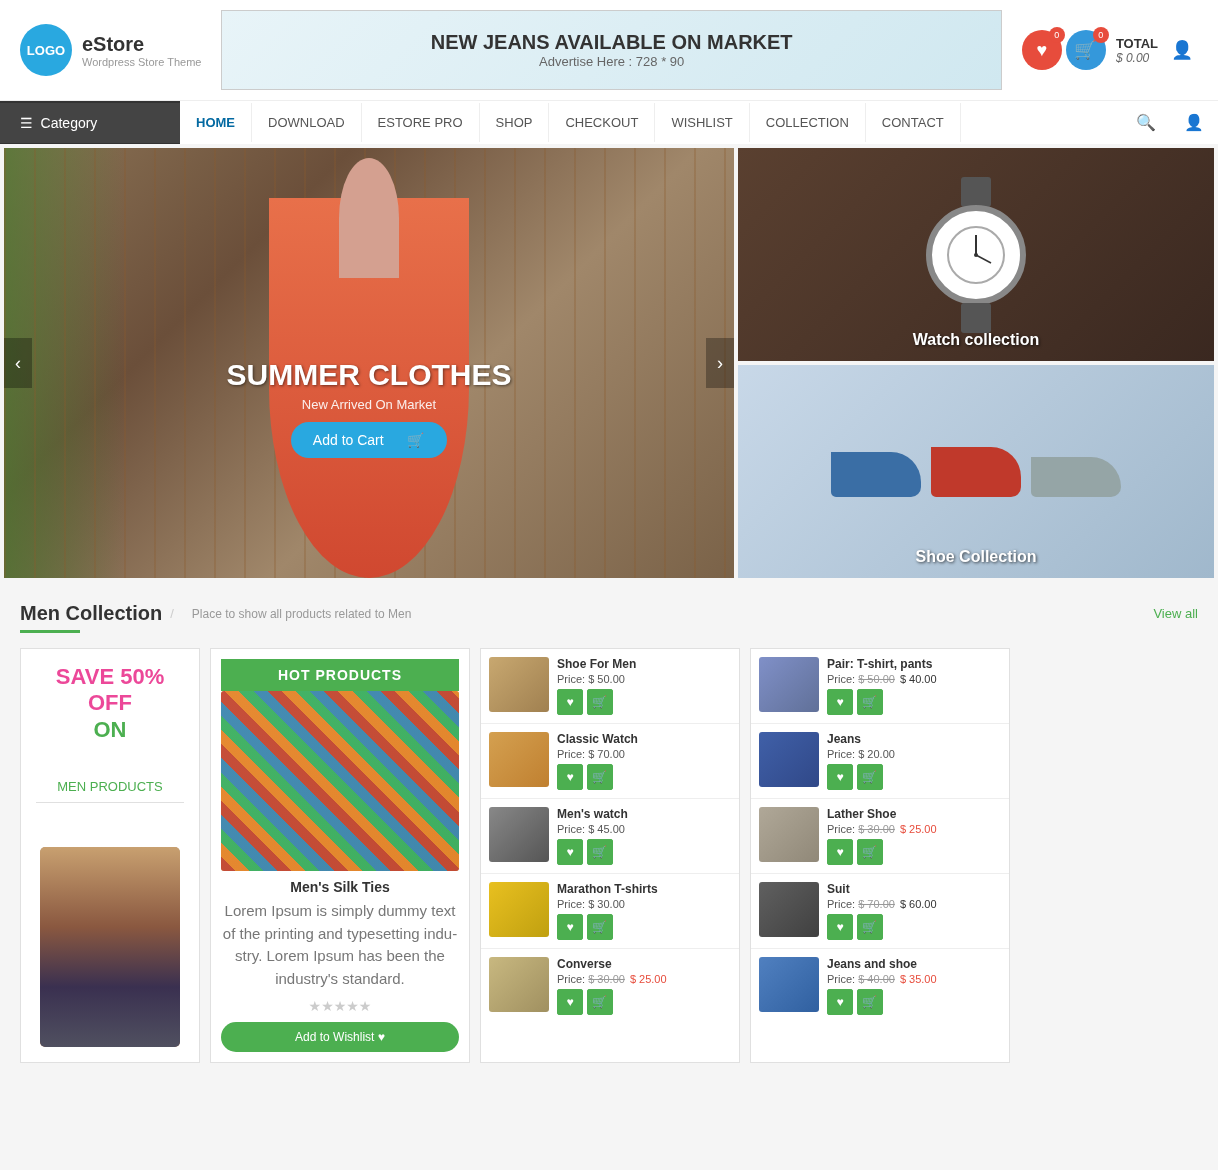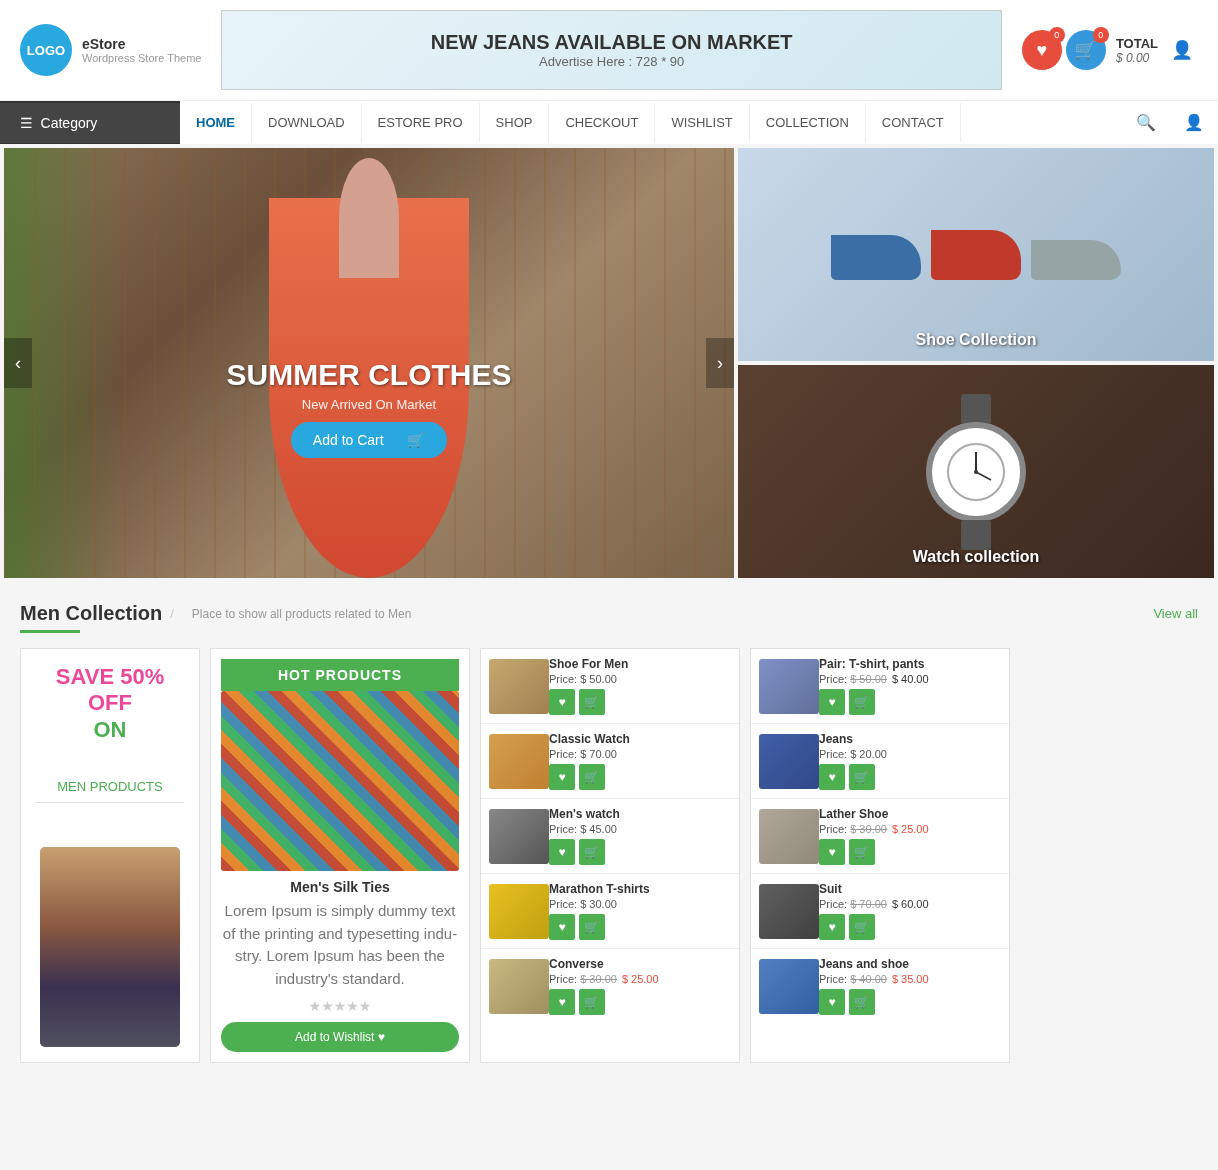--- a/index.html
+++ b/index.html
@@ -2,21 +2,21 @@
 <html><head>
   <meta charset="utf-8">
   <style>
     * { box-sizing: border-box; margin: 0; padding: 0; }
     body { font-family: Arial, sans-serif; background: #f5f5f5; font-size: 13px; color: #333; width: 1218px; }
 
     
     .header { background: #fff; padding: 10px 20px; display: flex; align-items: center; justify-content: space-between; border-bottom: 1px solid #eee; }
     .logo-area { display: flex; align-items: center; gap: 10px; }
     .logo-circle { width: 52px; height: 52px; border-radius: 50%; background: #29a8e0; display: flex; align-items: center; justify-content: center; color: #fff; font-weight: bold; font-size: 13px; }
-    .site-name { font-size: 14px; font-weight: bold; color: #333; }
+    .site-name { font-size: 20px; font-weight: bold; color: #333; }
     .site-tagline { font-size: 11px; color: #999; }
     .banner-ad { flex: 1; margin: 0 20px; height: 80px; background: linear-gradient(135deg, #e8f4f8, #d0e8f0); display: flex; flex-direction: column; align-items: center; justify-content: center; border: 1px solid #ccc; }
     .banner-ad h2 { font-size: 20px; font-weight: bold; color: #333; }
     .banner-ad p { font-size: 13px; color: #666; }
     .header-icons { display: flex; align-items: center; gap: 10px; }
     .icon-btn { width: 40px; height: 40px; border-radius: 50%; display: flex; align-items: center; justify-content: center; cursor: pointer; position: relative; }
     .icon-btn.red { background: #e74c3c; color: #fff; font-size: 18px; }
     .icon-btn.blue { background: #3498db; color: #fff; font-size: 18px; }
     .badge { position: absolute; top: -3px; right: -3px; background: #e74c3c; color: #fff; border-radius: 50%; width: 16px; height: 16px; font-size: 9px; display: flex; align-items: center; justify-content: center; }
     .icon-btn.blue .badge { background: #e74c3c; }
@@ -84,21 +84,21 @@
     .hot-header { background: #4caf50; color: #fff; text-align: center; padding: 8px; font-weight: bold; font-size: 14px; letter-spacing: 1px; }
     .hot-product-img { width: 100%; height: 180px; background: linear-gradient(135deg, #e8d090, #c8b060); border-radius: 3px; display: flex; align-items: center; justify-content: center; overflow: hidden; }
     .ties-visual { width: 100%; height: 100%; background: repeating-linear-gradient(45deg, #c0382b 0px, #c0382b 10px, #e67e22 10px, #e67e22 20px, #27ae60 20px, #27ae60 30px, #2980b9 30px, #2980b9 40px); opacity: 0.85; }
     .hot-title { font-size: 14px; font-weight: bold; text-align: center; margin: 8px 0 5px; }
     .hot-desc { font-size: 15px; color: #777; text-align: center; line-height: 1.5; margin-bottom: 8px; }
     .stars { color: #ccc; font-size: 14px; text-align: center; margin-bottom: 8px; }
     .add-wishlist-btn { background: #4caf50; color: #fff; border: none; padding: 8px 18px; border-radius: 20px; cursor: pointer; font-size: 12px; width: 100%; }
 
     
     .product-list-card { background: #fff; border: 1px solid #e0e0e0; }
-    .product-row { display: flex; align-items: center; padding: 8px; border-bottom: 1px solid #eee; }
+    .product-row { display: flex; padding: 8px; border-bottom: 1px solid #eee; gap: 8px; }
     .product-row:last-child { border-bottom: none; }
     .product-thumb { width: 60px; height: 55px; border-radius: 3px; flex-shrink: 0; background: #ddd; overflow: hidden; }
     .thumb-shoes { background: linear-gradient(135deg, #c8a870, #a08050); }
     .thumb-watch { background: linear-gradient(135deg, #d4a050, #c08030); }
     .thumb-mens-watch { background: linear-gradient(135deg, #888, #555); }
     .thumb-tshirt { background: linear-gradient(135deg, #e8c020, #c0a010); }
     .thumb-converse { background: linear-gradient(135deg, #c8b880, #a09060); }
     .thumb-tshirt2 { background: linear-gradient(135deg, #8090c8, #607098); }
     .thumb-jeans { background: linear-gradient(135deg, #4060a8, #304888); }
     .thumb-lather { background: linear-gradient(135deg, #b0a898, #908878); }
@@ -186,46 +186,46 @@
         <span>Add to Cart</span>
         <span>🛒</span>
       </button>
     </div>
     <div class="hero-arrow left">‹</div>
     <div class="hero-arrow right">›</div>
   </div>
 
   <div class="hero-sidebar">
     <div class="hero-side-item" style="height:213px;">
-      <div class="side-bg-shoes" style="height:100%;">
-        <div class="shoe-group">
-          <div class="shoe blue"></div>
-          <div class="shoe red" style="height:50px;"></div>
-          <div class="shoe gray" style="height:40px;"></div>
-        </div>
-      </div>
-      <div class="side-label">Shoe Collection</div>
-    </div>
-    <div class="hero-side-item" style="height:213px;">
       <div class="side-bg-watch" style="height:100%; display:flex; align-items:center; justify-content:center;">
         <div style="position:relative;">
           <div class="watch-band-top"></div>
           <div class="watch-dial">
             <svg width="60" height="60" viewBox="0 0 60 60">
               <circle cx="30" cy="30" r="28" fill="white" stroke="#aaa" stroke-width="2"></circle>
               <line x1="30" y1="10" x2="30" y2="30" stroke="#333" stroke-width="2"></line>
               <line x1="30" y1="30" x2="45" y2="38" stroke="#333" stroke-width="1.5"></line>
               <circle cx="30" cy="30" r="2" fill="#333"></circle>
             </svg>
           </div>
           <div class="watch-band-bot"></div>
         </div>
       </div>
       <div class="side-label">Watch collection</div>
     </div>
+    <div class="hero-side-item" style="height:213px;">
+      <div class="side-bg-shoes" style="height:100%;">
+        <div class="shoe-group">
+          <div class="shoe blue"></div>
+          <div class="shoe red" style="height:50px;"></div>
+          <div class="shoe gray" style="height:40px;"></div>
+        </div>
+      </div>
+      <div class="side-label">Shoe Collection</div>
+    </div>
   </div>
 </div>
 
 <div class="section">
   <div class="section-header">
     <div style="display:flex; align-items:center;">
       <span class="section-title">Men Collection</span>
       <span style="margin: 0 8px; color:#ccc;"> / </span>
       <span class="section-divider-text">Place to show all products related to Men</span>
     </div>

